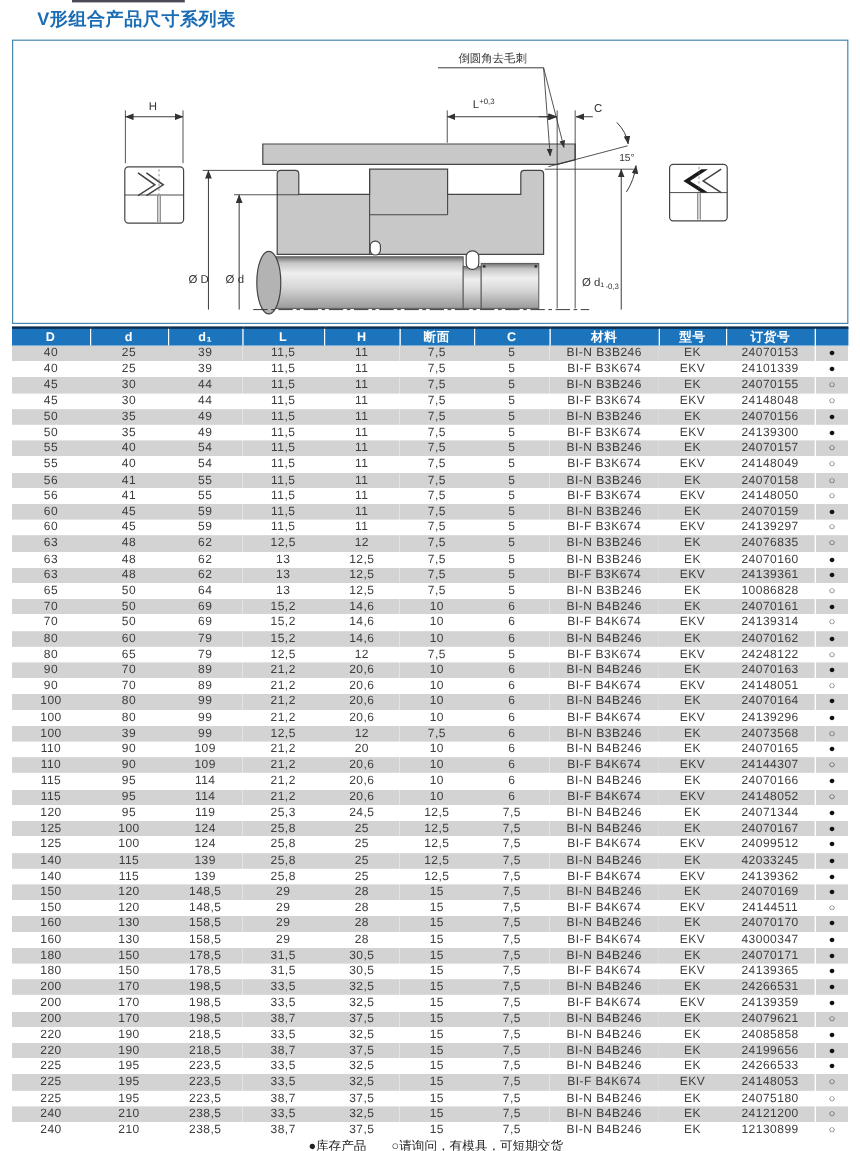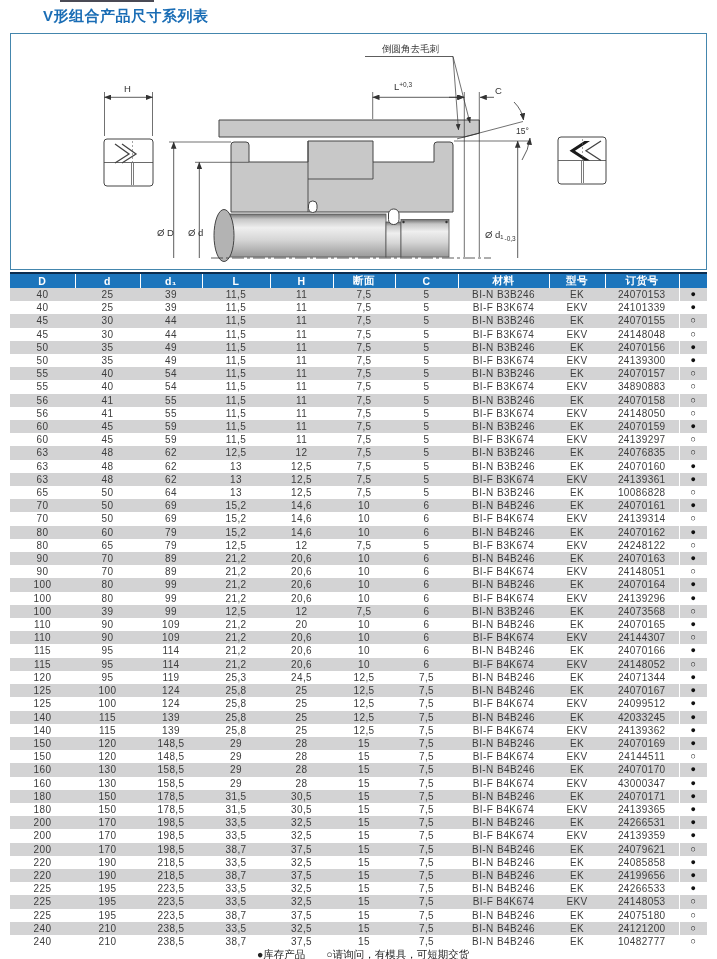--- a/index.html
+++ b/index.html
@@ -4,21 +4,20 @@
 <style>
   html,body{margin:0;padding:0;}
   body{
     width:717px;height:959px;position:relative;overflow:hidden;background:#fff;
     font-family:"Liberation Sans", sans-serif;
   }
   .artifact{position:absolute;left:60px;top:0;width:94px;height:2px;background:#4a4a55;}
   .page-title{
     position:absolute;left:31px;top:7px;font-size:15px;font-weight:bold;color:#1a6db5;
     letter-spacing:.5px;
-    margin-left:12px;
   }
   .diagram-box{
     position:absolute;left:10px;top:33px;width:695px;height:235px;
     border:1px solid #4486ad;background:#fff;
   }
   .diagram-box svg{position:absolute;left:0;top:0;}
   table.dim{
     position:absolute;left:10px;top:272px;width:697px;
     border-collapse:collapse;table-layout:fixed;
     font-size:10px;color:#3d3d3d;
@@ -273,21 +272,21 @@
       <tr>
         <td>55</td>
         <td>40</td>
         <td>54</td>
         <td>11,5</td>
         <td>11</td>
         <td>7,5</td>
         <td>5</td>
         <td>BI-F B3K674</td>
         <td>EKV</td>
-        <td>34890883</td>
+        <td>24148049</td>
         <td class="status">○</td>
       </tr>
       <tr>
         <td>56</td>
         <td>41</td>
         <td>55</td>
         <td>11,5</td>
         <td>11</td>
         <td>7,5</td>
         <td>5</td>
@@ -819,19 +818,19 @@
       <tr>
         <td>240</td>
         <td>210</td>
         <td>238,5</td>
         <td>38,7</td>
         <td>37,5</td>
         <td>15</td>
         <td>7,5</td>
         <td>BI-N B4B246</td>
         <td>EK</td>
-        <td>10482777</td>
+        <td>12130899</td>
         <td class="status">○</td>
       </tr>
     </tbody>
 </table>
 
 <div class="legend">●库存产品　　○请询问，有模具，可短期交货</div>
 
 </body></html>

